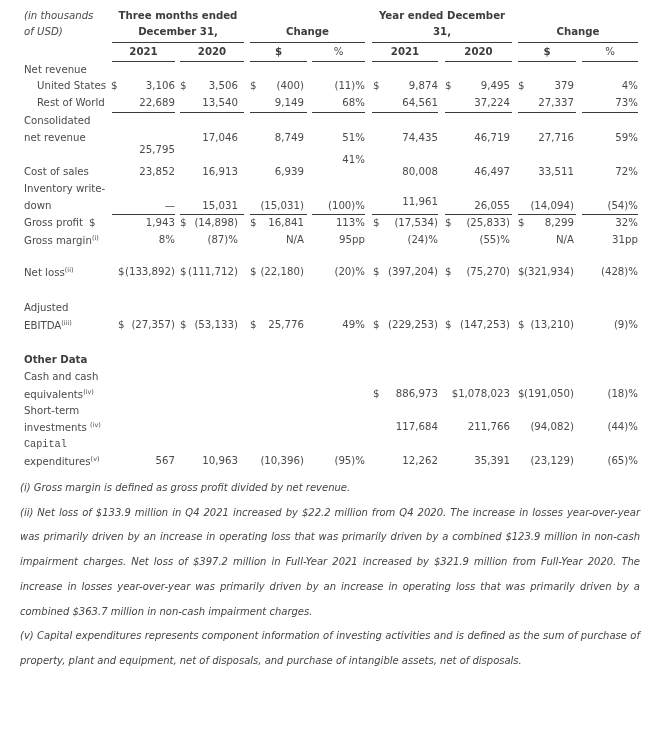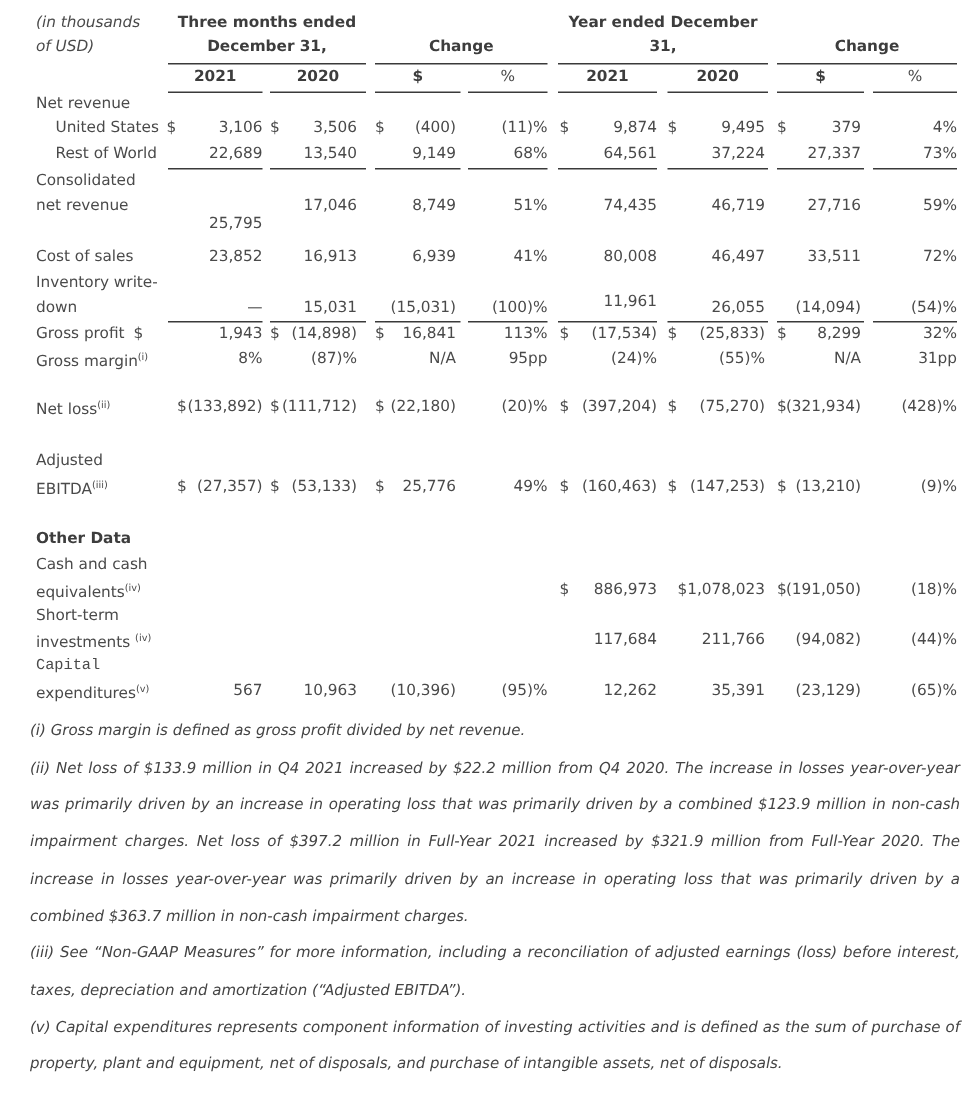--- a/index.html
+++ b/index.html
@@ -96,21 +96,21 @@
       <div class="abs r" style="right:347px;top:132px;">8,749</div>
       <div class="abs r" style="right:286px;top:132px;">51%</div>
       <div class="abs r" style="right:213px;top:132px;">74,435</div>
       <div class="abs r" style="right:141px;top:132px;">46,719</div>
       <div class="abs r" style="right:77px;top:132px;">27,716</div>
       <div class="abs r" style="right:13px;top:132px;">59%</div>
       <div class="abs " style="left:24px;top:166px;">Cost of sales</div>
       <div class="abs r" style="right:476px;top:166px;">23,852</div>
       <div class="abs r" style="right:413px;top:166px;">16,913</div>
       <div class="abs r" style="right:347px;top:166px;">6,939</div>
-      <div class="abs r" style="right:286px;top:166px;text-align:right;">41%</div>
+      <div class="abs r" style="right:286px;top:154px;text-align:right;">41%</div>
       <div class="abs r" style="right:213px;top:166px;">80,008</div>
       <div class="abs r" style="right:141px;top:166px;">46,497</div>
       <div class="abs r" style="right:77px;top:166px;">33,511</div>
       <div class="abs r" style="right:13px;top:166px;">72%</div>
       <div class="abs " style="left:24px;top:183px;">Inventory write-</div>
       <div class="abs " style="left:24px;top:200px;">down</div>
       <div class="abs r" style="right:476px;top:200px;">—</div>
       <div class="abs r" style="right:413px;top:200px;">15,031</div>
       <div class="abs r" style="right:347px;top:200px;">(15,031)</div>
       <div class="abs r" style="right:286px;top:200px;">(100)%</div>
@@ -164,21 +164,21 @@
       <div class="abs " style="left:250px;top:266px;">$</div>
       <div class="abs " style="left:373px;top:266px;">$</div>
       <div class="abs " style="left:445px;top:266px;">$</div>
       <div class="abs " style="left:518px;top:266px;">$</div>
       <div class="abs " style="left:24px;top:302px;">Adjusted</div>
       <div class="abs " style="left:24px;top:319px;">EBITDA<sup>(iii)</sup></div>
       <div class="abs r" style="right:476px;top:319px;">(27,357)</div>
       <div class="abs r" style="right:413px;top:319px;">(53,133)</div>
       <div class="abs r" style="right:347px;top:319px;">25,776</div>
       <div class="abs r" style="right:286px;top:319px;">49%</div>
-      <div class="abs r" style="right:213px;top:319px;">(160,463)</div>
+      <div class="abs r" style="right:213px;top:319px;">(229,253)</div>
       <div class="abs r" style="right:141px;top:319px;">(147,253)</div>
       <div class="abs r" style="right:77px;top:319px;">(13,210)</div>
       <div class="abs r" style="right:13px;top:319px;">(9)%</div>
       <div class="abs " style="left:118px;top:319px;">$</div>
       <div class="abs " style="left:180px;top:319px;">$</div>
       <div class="abs " style="left:250px;top:319px;">$</div>
       <div class="abs " style="left:373px;top:319px;">$</div>
       <div class="abs " style="left:445px;top:319px;">$</div>
       <div class="abs " style="left:518px;top:319px;">$</div>
       <div class="abs " style="left:24px;top:371px;">Cash and cash</div>
@@ -206,15 +206,14 @@
       <div class="abs r" style="right:77px;top:455px;">(23,129)</div>
       <div class="abs r" style="right:13px;top:455px;">(65)%</div>
     </div>
 
   <div class="abs b" style="left:24px;top:354px;">Other Data</div>
 </div>
 
 <div class="notes">
   <p>(i) Gross margin is defined as gross profit divided by net revenue.</p>
   <p>(ii) Net loss of $133.9 million in Q4 2021 increased by $22.2 million from Q4 2020. The increase in losses year-over-year was primarily driven by an increase in operating loss that was primarily driven by a combined $123.9 million in non-cash impairment charges. Net loss of $397.2 million in Full-Year 2021 increased by $321.9 million from Full-Year 2020. The increase in losses year-over-year was primarily driven by an increase in operating loss that was primarily driven by a combined $363.7 million in non-cash impairment charges.</p>
-  <p>(iii) See “Non-GAAP Measures” for more information, including a reconciliation of adjusted earnings (loss) before interest, taxes, depreciation and amortization (“Adjusted EBITDA”).</p>
   <p>(v) Capital expenditures represents component information of investing activities and is defined as the sum of purchase of property, plant and equipment, net of disposals, and purchase of intangible assets, net of disposals.</p>
 </div>
 
 </body></html>

